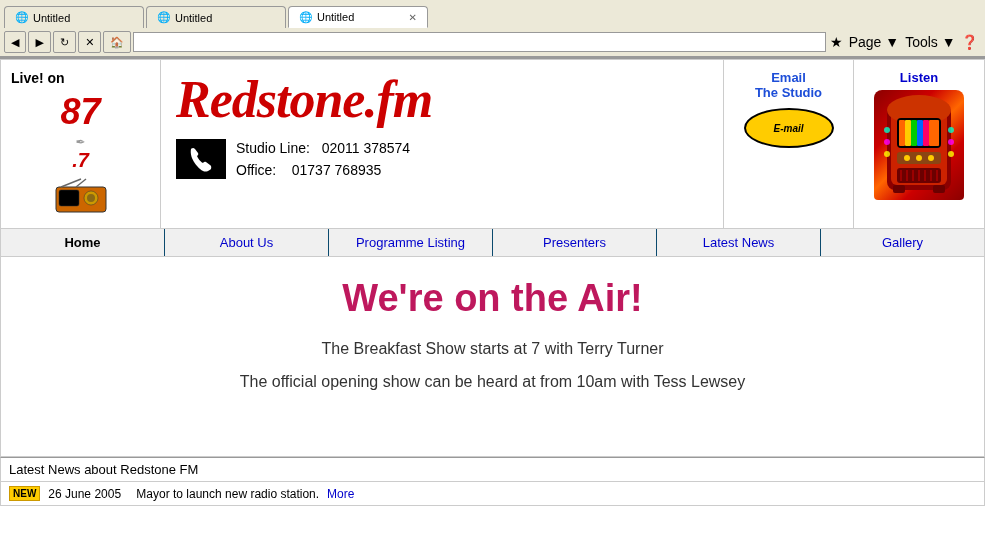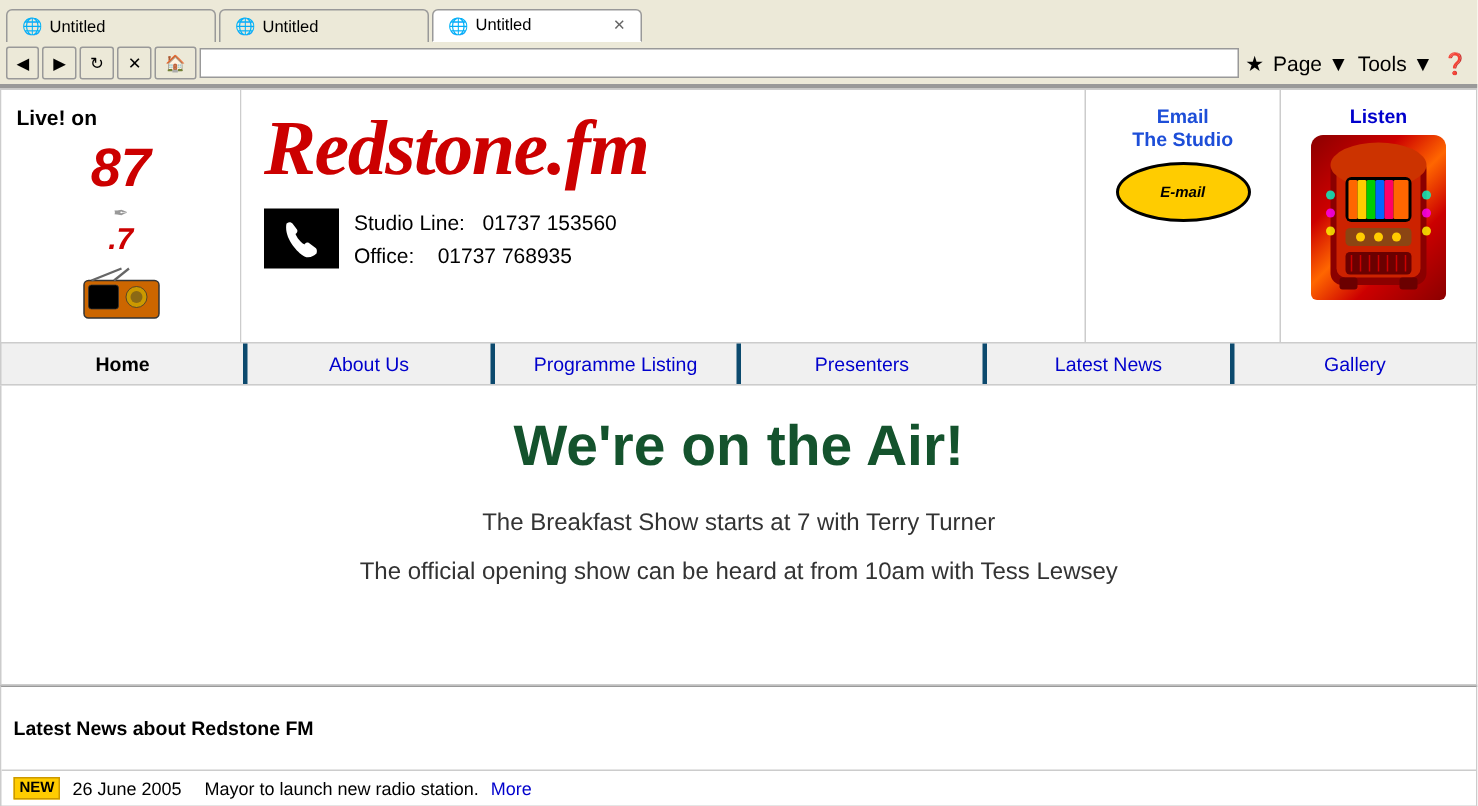--- a/index.html
+++ b/index.html
@@ -35,33 +35,33 @@
     .header-right-email { width: 130px; padding: 10px; text-align: center; border-right: 1px solid #ccc; background: #fff; }
     .email-link { color: #1d4ed8; font-weight: bold; font-size: 13px; text-decoration: none; display: block; }
     .email-btn { background: #ffcc00; border: 2px solid #000; border-radius: 50%; width: 90px; height: 40px; display: flex; align-items: center; justify-content: center; margin: 8px auto; font-weight: bold; font-size: 10px; font-style: italic; color: #000; }
 
     .header-right-listen { width: 130px; padding: 10px; text-align: center; background: #fff; }
     .listen-link { color: #0000cc; font-weight: bold; font-size: 13px; text-decoration: none; display: block; }
     .jukebox { width: 90px; height: 110px; margin: 5px auto; background: linear-gradient(135deg, #8B0000 0%, #cc0000 30%, #ff6600 50%, #cc0000 70%, #8B0000 100%); border-radius: 8px 8px 4px 4px; display: flex; align-items: center; justify-content: center; position: relative; overflow: hidden; }
 
     
     .nav-bar { display: flex; border: 1px solid #ccc; background: #f0f0f0; }
-    .nav-item { flex: 1; text-align: center; padding: 6px 4px; border-right: 3px solid #0c4a6e; font-size: 13px; }
+    .nav-item { flex: 1; text-align: center; padding: 6px 4px; border-right: 1px solid #0c4a6e; font-size: 13px; }
     .nav-item:last-child { border-right: none; }
     .nav-item a { color: #0000cc; text-decoration: none; }
     .nav-item.active { font-weight: bold; color: #000; }
 
     
     .main-content { border: 1px solid #ccc; border-top: none; padding: 20px; text-align: center; min-height: 200px; }
-    .main-heading { font-size: 38px; font-weight: bold; color: #14532d; margin-bottom: 20px; }
+    .main-heading { font-size: 38px; font-weight: bold; color: #be185d; margin-bottom: 20px; }
     .main-text { font-size: 16px; color: #333; margin-bottom: 15px; }
 
     
     .news-bar { border: 1px solid #ccc; border-top: 1px solid #999; padding: 0; }
-    .news-header { background: #fff; padding: 20px 8px; font-weight: bold; font-size: 13px; border-bottom: 1px solid #ccc; }
+    .news-header { background: #fff; padding: 4px 8px; font-weight: normal; font-size: 13px; border-bottom: 1px solid #ccc; }
     .news-item { display: flex; align-items: center; padding: 4px 8px; gap: 8px; }
     .new-badge { background: #ffcc00; border: 1px solid #cc9900; font-size: 10px; font-weight: bold; padding: 1px 3px; color: #000; min-width: 28px; text-align: left; }
     .news-date { font-size: 12px; color: #000; min-width: 80px; }
     .news-text { font-size: 12px; color: #000; }
     .news-more { color: #0000cc; text-decoration: none; font-size: 12px; }
   </style>
 </head>
 <body>
 
 <div class="browser-chrome">
@@ -126,21 +126,21 @@
       <div style="display:flex; align-items:center; margin-top:8px;">
         <div class="phone-icon-box">
           <svg width="32" height="28" viewBox="0 0 32 28">
             <path d="M6 4 C6 4 8 2 10 4 L13 8 C14 10 12 11 12 11 C12 11 14 16 18 18 C18 18 19 16 21 17 L25 20 C27 21 26 24 26 24 C26 24 22 28 18 26 C14 24 4 14 6 4 Z" fill="#fff"></path>
           </svg>
         </div>
         <div class="contact-lines">
           <div>
             <span>Studio Line:</span>
             &nbsp;
-            <span>01737 153560</span>
+            <span>02011 378574</span>
           </div>
           <div style="margin-top:6px;">
             <span>Office:</span>
             &nbsp;&nbsp;
             <span>01737 768935</span>
           </div>
         </div>
       </div>
     </div>
   </div>

